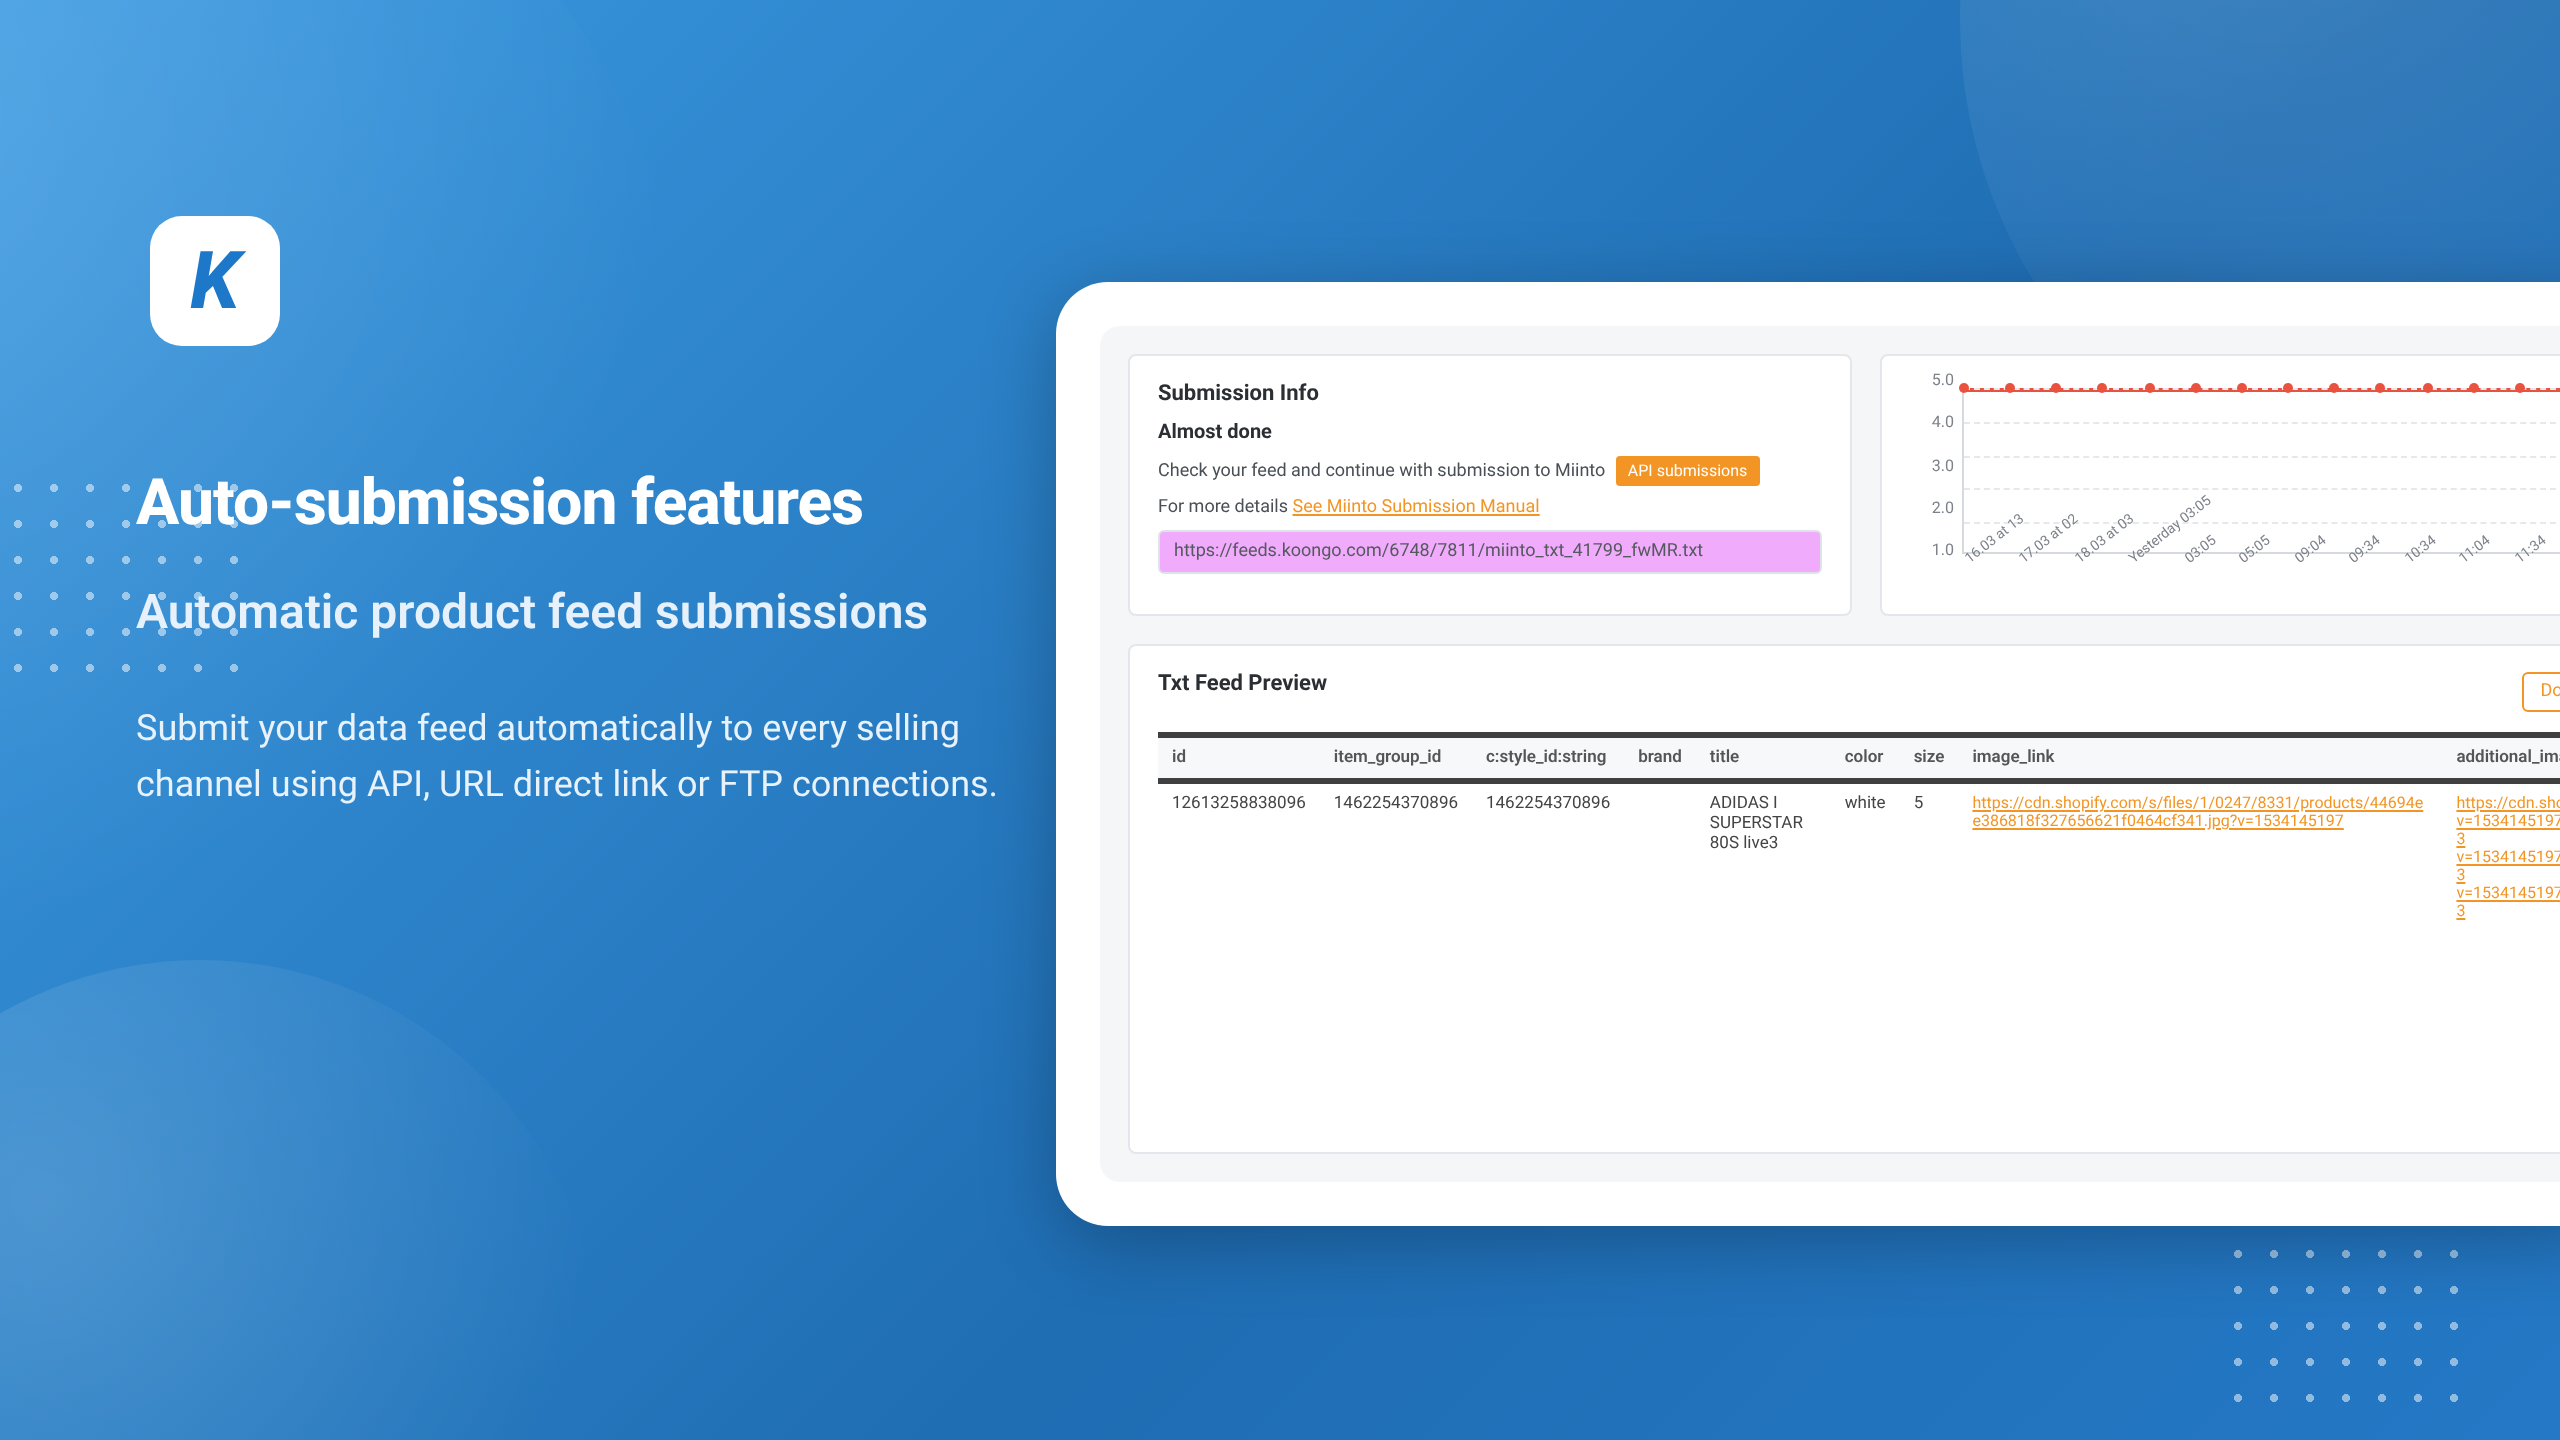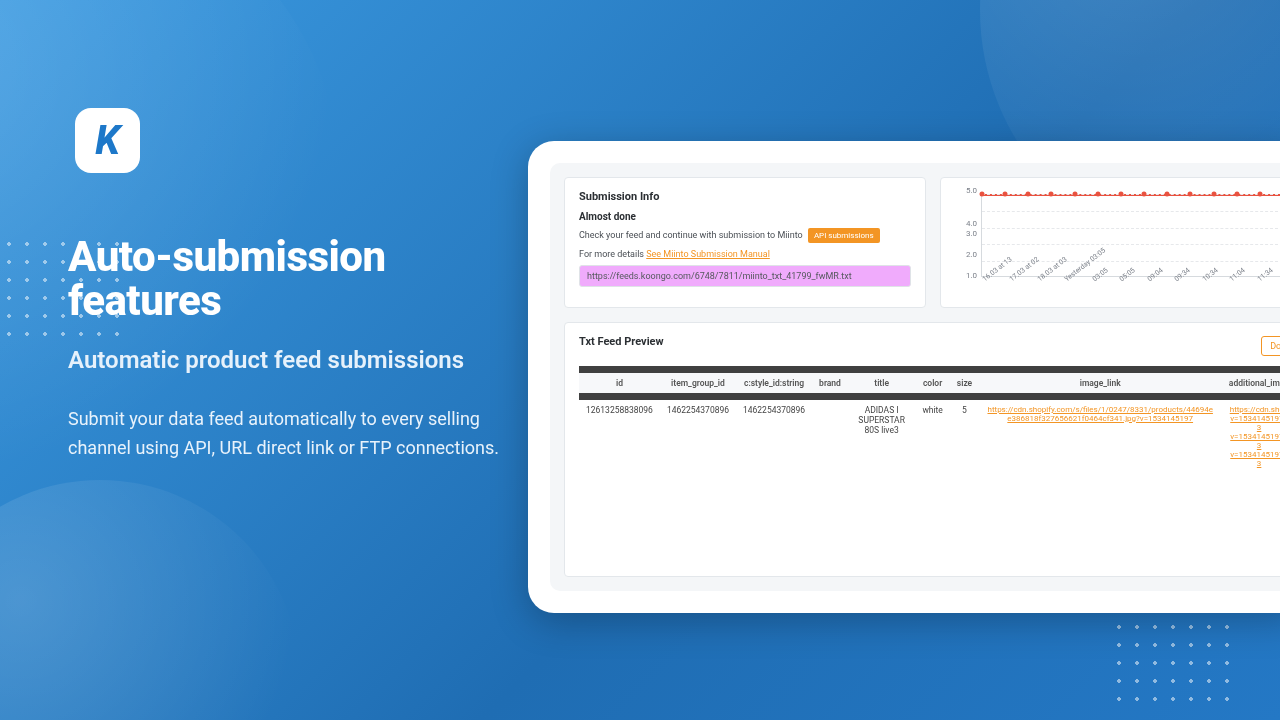--- a/index.html
+++ b/index.html
@@ -9,21 +9,21 @@
 .blob{position:absolute;border-radius:50%;background:radial-gradient(circle at 30% 30%,rgba(255,255,255,0.15),rgba(255,255,255,0) 70%);pointer-events:none}
 .blob.b1{width:600px;height:600px;left:-260px;top:-120px}
 .blob.b2{width:500px;height:500px;right:-200px;top:-240px}
 .blob.b3{width:400px;height:400px;left:-100px;bottom:-160px}
 .dots{position:absolute;width:120px;height:110px;background-image:radial-gradient(rgba(255,255,255,0.5) 2px,transparent 2px);background-size:18px 18px}
 .dots.d1{left:0;top:235px}
 .dots.d2{right:50px;bottom:10px}
 .logo{position:absolute;left:75px;top:108px;width:65px;height:65px;background:#fff;border-radius:16px;display:flex;align-items:center;justify-content:center}
 .logo span{font-size:40px;font-weight:800;font-style:italic;color:#1d78c9}
 .copy{position:absolute;left:68px;top:235px;width:440px}
-.copy h1{font-size:42px;font-weight:800;line-height:1.05;letter-spacing:-.5px;margin-bottom:22px}
+.copy h1{font-size:32px;font-weight:800;line-height:1.05;letter-spacing:-.5px;margin-bottom:22px}
 .copy h2{font-size:24px;font-weight:600;line-height:1.25;margin-bottom:30px;color:#e6f1fb}
 .copy p{font-size:18px;line-height:1.6;font-weight:400;color:#e8f2fb}
 
 .frame{position:absolute;left:528px;top:141px;width:770px;height:472px;background:#fff;border-radius:26px 0 0 26px;box-shadow:0 8px 36px rgba(0,0,0,.25);padding:22px 0 22px 22px}
 .frame-inner{width:100%;height:100%;background:#f4f6f8;border-radius:10px 0 0 10px;padding:14px 0 14px 14px;overflow:hidden;display:flex;flex-direction:column;gap:14px}
 .row{display:flex;gap:14px}
 .card{background:#fff;border:1px solid #e3e7eb;border-radius:4px;padding:12px 14px}
 .card.sub{flex:0 0 362px}
 .card.chart{flex:1}
 .card h3{font-size:11px;font-weight:700;color:#2b2f33;margin-bottom:8px}
@@ -40,21 +40,21 @@
 .gridline{position:absolute;left:0;right:0;border-top:1px dashed #e6e8eb}
 .redseries{position:absolute;left:0;right:0;height:2px;background:#e9523f}
 .marker{position:absolute;width:5px;height:5px;border-radius:50%;background:#e9523f;transform:translate(-50%,-50%)}
 .xaxis{position:absolute;left:26px;right:0;bottom:-4px;height:22px}
 .xtick{position:absolute;font-size:7px;color:#7c818a;transform:rotate(-38deg);transform-origin:left top;white-space:nowrap}
 
 .card.preview{flex:1;padding:12px 0 0 14px;display:flex;flex-direction:column;min-height:0}
 .prev-header{display:flex;justify-content:space-between;align-items:center;padding-right:0;margin-bottom:10px}
 .btn-dow{border:1px solid #f39524;color:#f39524;background:#fff;font-size:9px;padding:4px 8px;border-radius:3px 0 0 3px;margin-right:0;cursor:pointer}
 .tbl{width:100%;border-collapse:collapse;font-size:8.5px;color:#444}
-.tbl th,.tbl td{text-align:center;padding:5px 7px;border-top:7px solid #404040;vertical-align:top}
+.tbl th,.tbl td{text-align:left;padding:5px 7px;border-top:3px solid #404040;vertical-align:top}
 .tbl th{background:#f7f8fa;font-weight:600;color:#555;font-size:8.5px}
 .tbl td.link a{color:#f39524;text-decoration:underline;font-size:8px;word-break:break-all;display:block;cursor:pointer}
 .title-cell{max-width:70px}
 .id-cell{white-space:nowrap}
 .ml{max-width:310px}
 </style>
 </head>
 <body>
 
 <div class="blob b1"></div>
@@ -87,21 +87,21 @@
       <div class="line">
         <span>For more details </span><a class="link">See Miinto Submission Manual</a>
       </div>
       <div class="urlbox">https://feeds.koongo.com/6748/7811/miinto_txt_41799_fwMR.txt</div>
     </div>
 
     <div class="card chart">
       <div class="chart-area">
         <div class="yaxis" id="yaxis">
               <div class="ytick" style="top: 0%;">5.0</div>
-              <div class="ytick" style="top: 20.5%; margin-top: 12px;">4.0</div>
+              <div class="ytick" style="top: 20.5%;">4.0</div>
               <div class="ytick" style="top: 41%; text-align: right;">3.0</div>
               <div class="ytick" style="top: 61.5%;">2.0</div>
               <div class="ytick" style="top: 82%;">1.0</div>
             </div>
         <div class="plot" id="plot">
           <div class="redseries" id="redseries" style="top: 0%;"></div>
         <div class="gridline" style="top: 0%;"></div>
               <div class="gridline" style="top: 20.5%;"></div>
               <div class="gridline" style="top: 41%;"></div>
               <div class="gridline" style="top: 61.5%;"></div>

